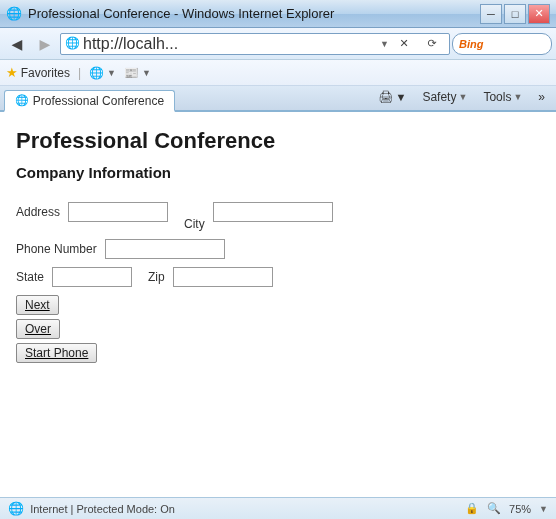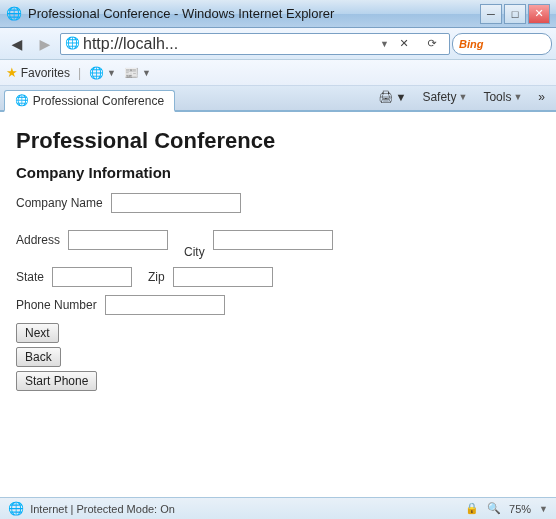--- a/index.html
+++ b/index.html
@@ -226,47 +226,43 @@
       <button class="toolbar-btn">»</button>
     </div>
   </div>
 
   <div class="content-area">
     <div class="content">
 
       <div class="page-title">Professional Conference</div>
       <div class="section-title">Company Information</div>
 
-      <div class="form-row">
-        <span class="form-label">Company Name</span>
-        <input class="form-input" type="text" style="width: 130px;">
-      </div>
 
       <div class="form-row">
         <span class="form-label">Address</span>
         <input class="form-input" type="text" style="width: 100px;">
         <span class="form-label" style="margin-left:12px;margin-top:24px;">City</span>
         <input class="form-input" type="text" style="width: 120px;">
       </div>
 
       <div class="form-row">
+        <span class="form-label">Phone Number</span>
+        <input class="form-input" type="text" style="width: 120px;">
+      </div>
+
+      <div class="form-row">
         <span class="form-label">State</span>
         <input class="form-input" type="text" style="width: 80px;">
         <span class="form-label" style="margin-left:12px;">Zip</span>
         <input class="form-input" type="text" style="width: 100px;">
       </div>
 
-      <div class="form-row">
-        <span class="form-label">Phone Number</span>
-        <input class="form-input" type="text" style="width: 120px;">
-      </div>
-
-      <div style="">
+      <div style=" text-decoration: underline;">
         <button class="btn">Next</button>
-        <button class="btn">Back</button>
+        <button class="btn">Over</button>
         <button class="btn">Start Phone</button>
       </div>
 
     </div>
   </div>
 
   <div class="status-bar">
     <span class="status-icon">🌐</span>
     <span>Internet | Protected Mode: On</span>
     <div class="status-right">

